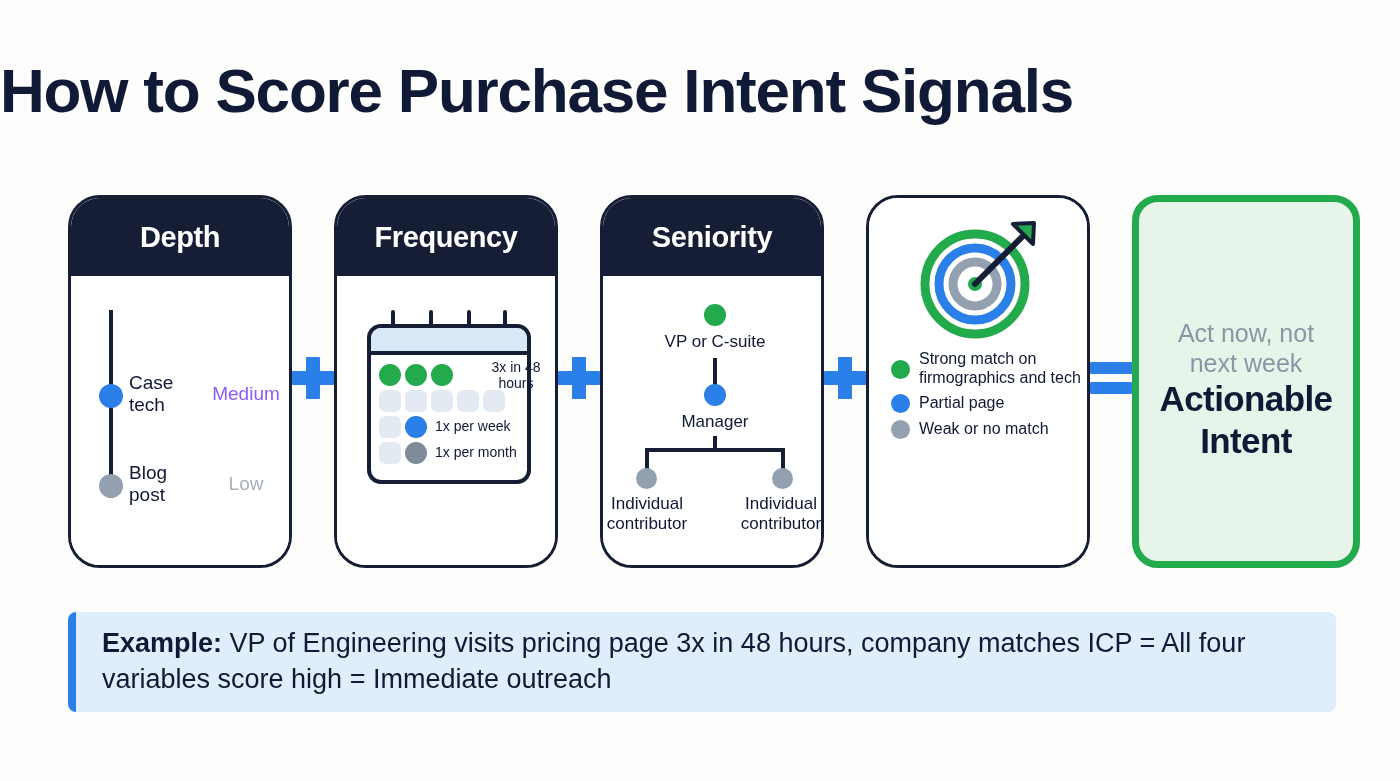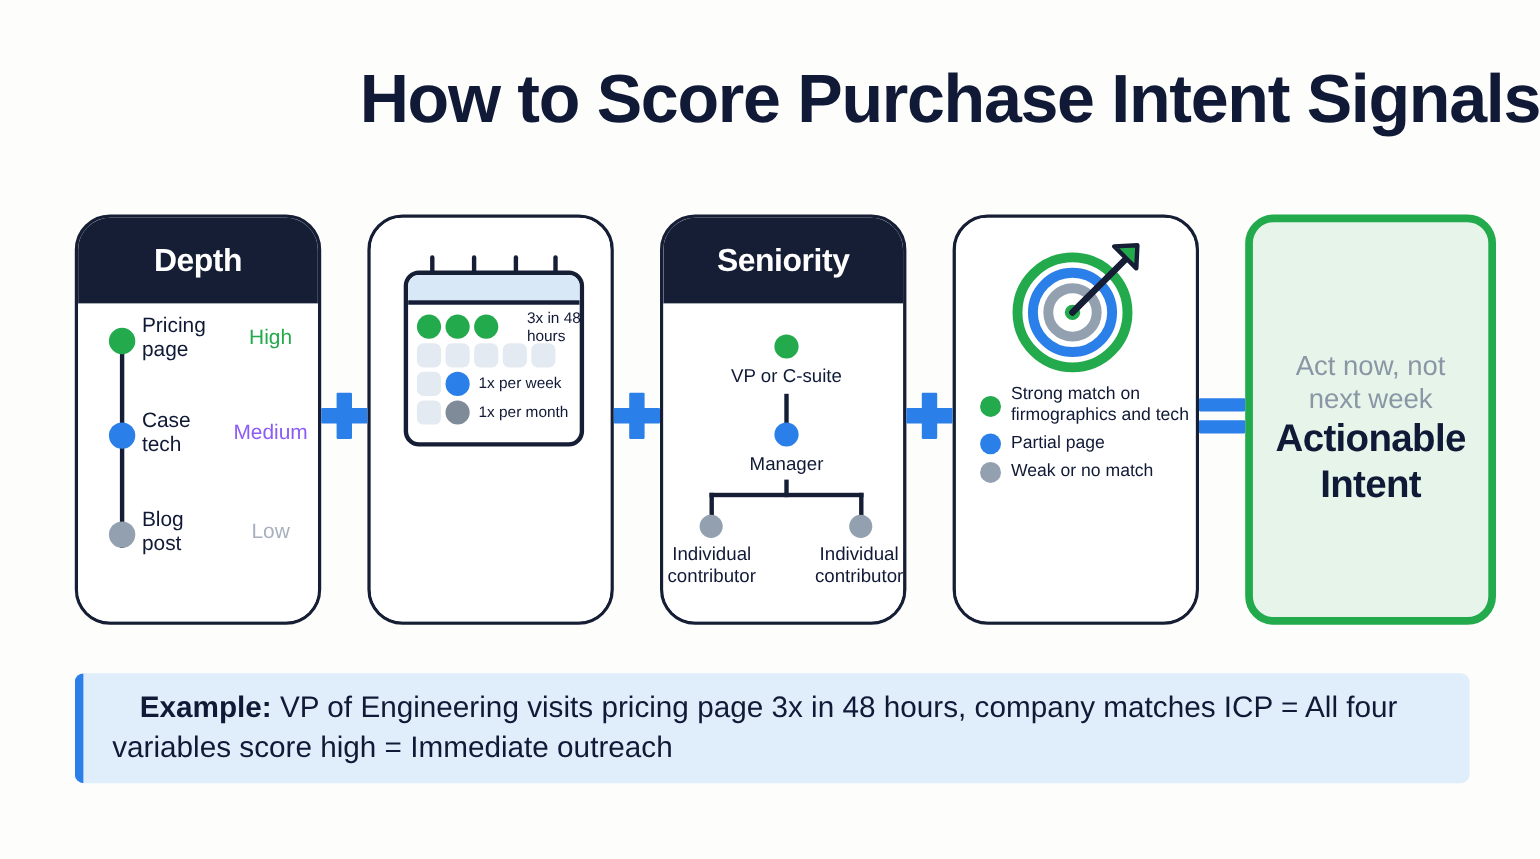--- a/index.html
+++ b/index.html
@@ -14,21 +14,21 @@
     overflow: hidden;
     position: relative;
   }
 
   
   #page-title {
     position: absolute;
     top: 58px;
     left: 0;
     width: 1400px;
-    text-align: right;
+    text-align: left;
     font-size: 62px;
     font-weight: bold;
     letter-spacing: -1.2px;
     color: #101935;
     line-height: 1.05;
   }
 
   
   #cards-row {
     position: absolute;
@@ -233,20 +233,21 @@
     width: 150px;
     display: flex;
     flex-direction: column;
     gap: 4px;
   }
   .cal-row {
     display: flex;
     align-items: center;
     gap: 4px;
     height: 22px;
+    text-align: center;
   }
   .cell {
     width: 22px;
     height: 22px;
     border-radius: 6px;
     background: #e3eaf2;
     flex: 0 0 auto;
   }
   .cell.dot {
     border-radius: 50%;
@@ -337,41 +338,35 @@
     align-items: center;
   }
   #example-text {
     padding: 0 26px;
     font-size: 27px;
     color: #101935;
     line-height: 1.33;
   }
   #example-label {
     font-weight: bold;
-    margin-left: 25px;
   }
 </style>
 </head>
 <body>
 
 <div id="page-title">How to Score Purchase Intent Signals</div>
 
 <div id="cards-row">
 
   <div class="card">
     <div class="card-header">Depth</div>
     <div class="card-body">
       <div class="depth-wrap">
         <div class="depth-line"></div>
 
-        <div class="depth-row" style="top:22px">
-          <div class="depth-dot" style="background:#22aa4c"></div>
-          <div class="depth-label">Pricing page</div>
-          <div class="depth-score" style="color:#22aa4c">High</div>
-        </div>
 
         <div class="depth-row" style="top:108px">
           <div class="depth-dot" style="background:#2b7fe8"></div>
           <div class="depth-label">Case tech</div>
           <div class="depth-score" style="color:#8b5cf6">Medium</div>
         </div>
 
         <div class="depth-row" style="top:198px">
           <div class="depth-dot" style="background:#92a0b0"></div>
           <div class="depth-label">Blog post</div>
@@ -379,20 +374,21 @@
         </div>
       </div>
     </div>
   </div>
 
   <div class="op">
       <div class="op-plus"></div>
     </div>
 
   <div class="card">
+    <div class="card-header">Frequency</div>
     <div class="card-body">
 
       <div class="cal-rings">
         <div class="cal-ring" style="left:24px"></div>
         <div class="cal-ring" style="left:62px"></div>
         <div class="cal-ring" style="left:100px"></div>
         <div class="cal-ring" style="left:136px"></div>
       </div>
 
       <div class="cal">

